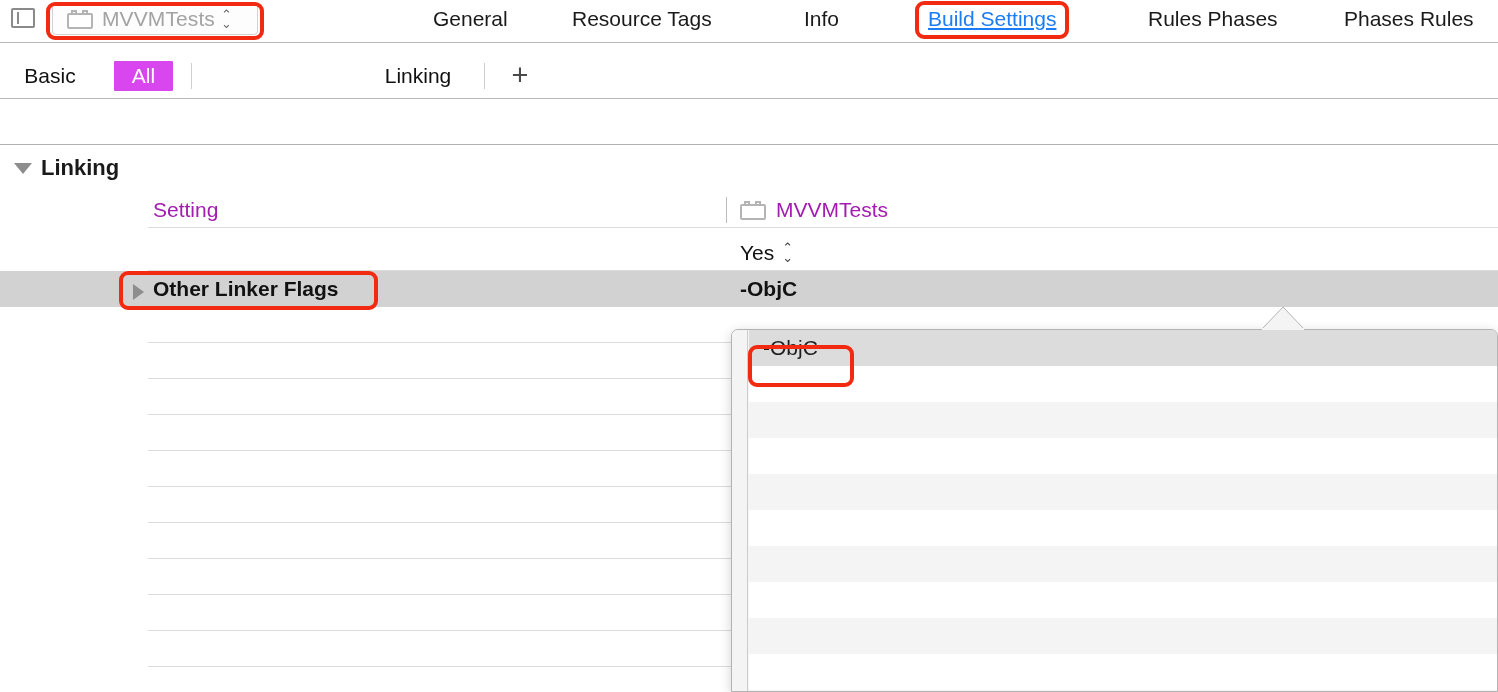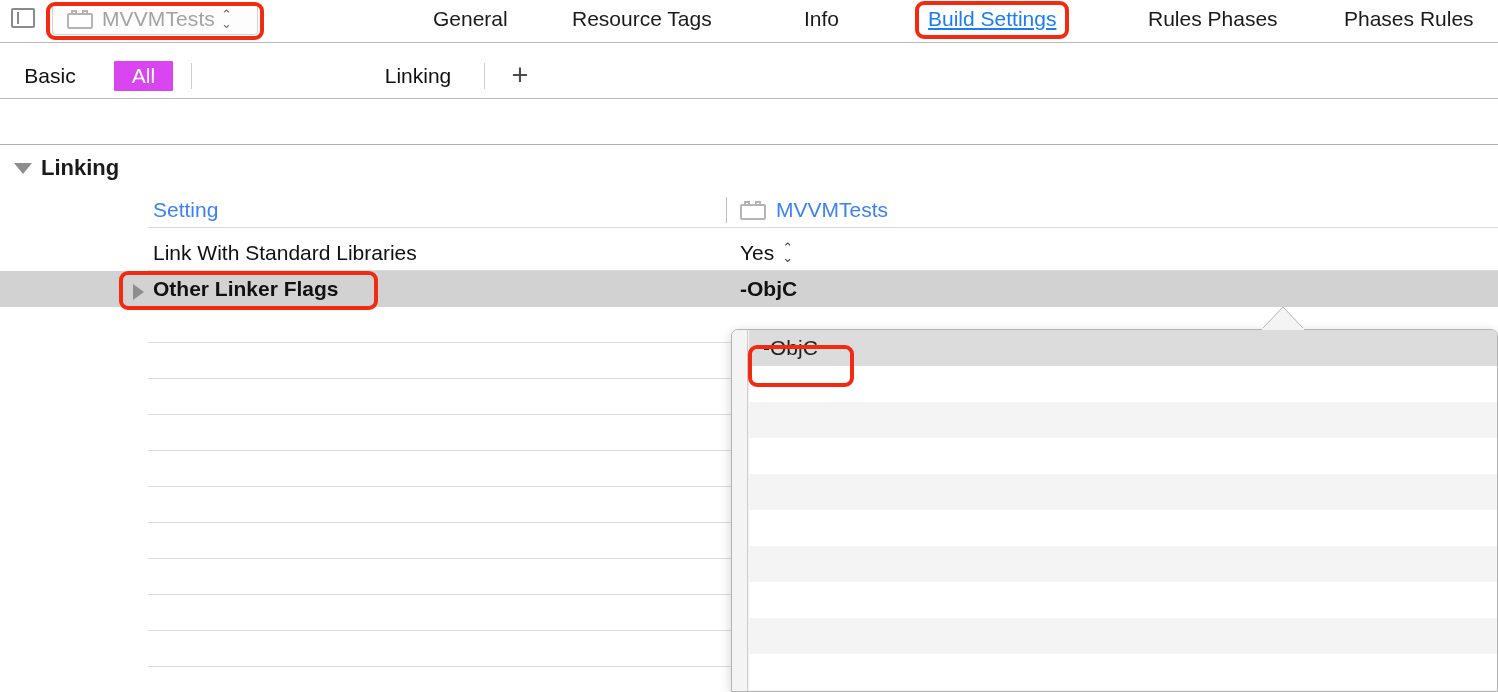--- a/index.html
+++ b/index.html
@@ -243,21 +243,21 @@
     font-size: 22px;
     font-weight: bold;
     color: #1a1a1a;
   }
 
   .colhead {
     position: absolute;
     top: 97px;
     height: 28px;
     font-size: 21px;
-    color: #3b82f6;
+    color: #a21caf;
     white-space: nowrap;
     display: flex;
     align-items: center;
   }
   #colhead-setting { left: 153px; }
   #colhead-value  { left: 726px; }
   #colhead-value .divider {
     width: 1px; height: 26px;
     background: #bcbcbc;
     margin-right: 13px;
@@ -439,21 +439,20 @@
     <span class="target-icon">
       <span class="n1"></span>
         <span class="n2"></span>
         <span class="body"></span>
     </span>
     <span>MVVMTests</span>
   </div>
   <div id="colhead-rule"></div>
 
   <div class="row" style="top:136px;">
-    <span class="name">Link With Standard Libraries</span>
     <span class="val">
       <span>Yes</span>
       <span class="stepper">
         <span>⌃</span>
         <span>⌄</span>
       </span>
     </span>
     <span class="sep"></span>
   </div>
 

